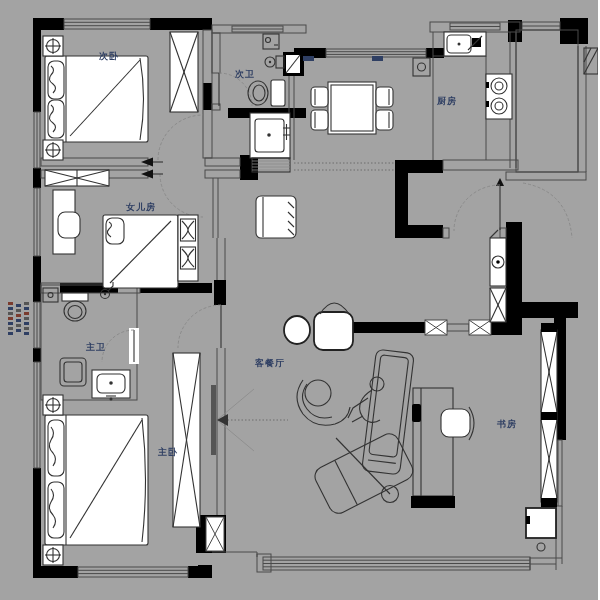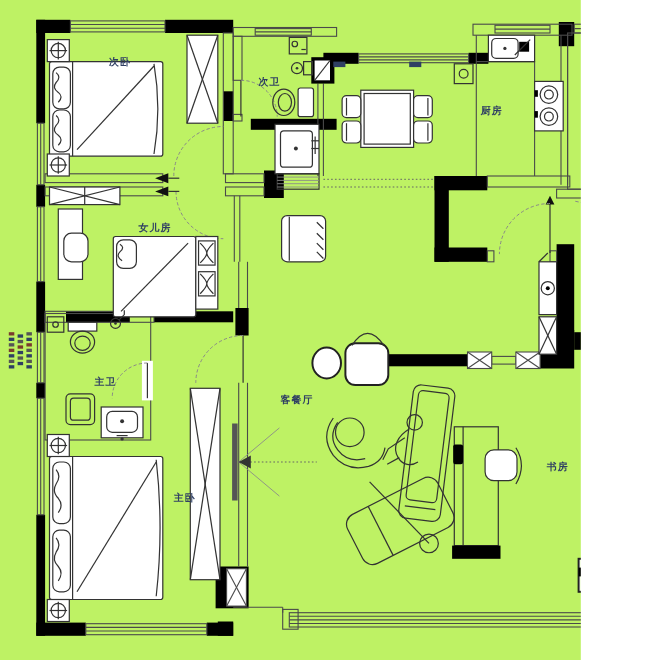--- a/index.html
+++ b/index.html
@@ -1,16 +1,16 @@
 <!DOCTYPE html>
 <html><head>
 <meta charset="utf-8">
 <style>
   html,body{margin:0;padding:0;background:#fff;}
-  .plan{position:relative;width:528px;height:600px;background:#bef264;overflow:hidden;}
+  .plan{position:relative;width:598px;height:600px;background:#a3a3a3;overflow:hidden;}
   svg{display:block}
   .w{fill:#000;stroke:none}
   .t{fill:none;stroke:#4a4a4a;stroke-width:1}
   .thin{fill:none;stroke:#8a8a8a;stroke-width:.8}
   .f{fill:#fff;stroke:#333;stroke-width:1.1}
   .fl{fill:none;stroke:#333;stroke-width:1.1}
   .f2{fill:#fff;stroke:#222;stroke-width:1.8}
   .dash{fill:none;stroke:#888;stroke-width:.9;stroke-dasharray:3 2}
   .dot{fill:none;stroke:#666;stroke-width:.9;stroke-dasharray:1.5 2}
   .lbl{font-family:"DejaVu Sans",sans-serif;font-size:9px;font-weight:600;fill:#2f3f63;letter-spacing:1px;text-anchor:middle}

